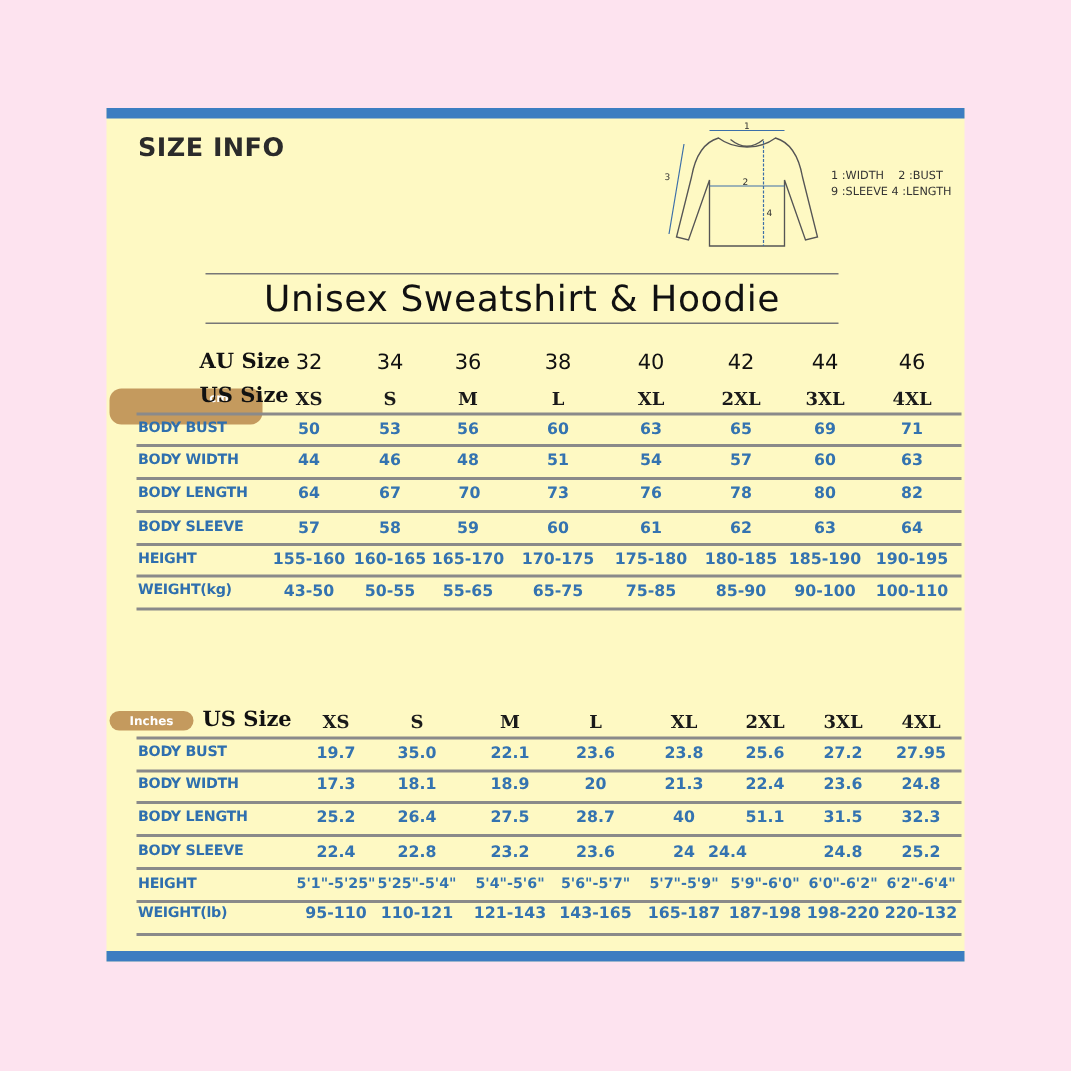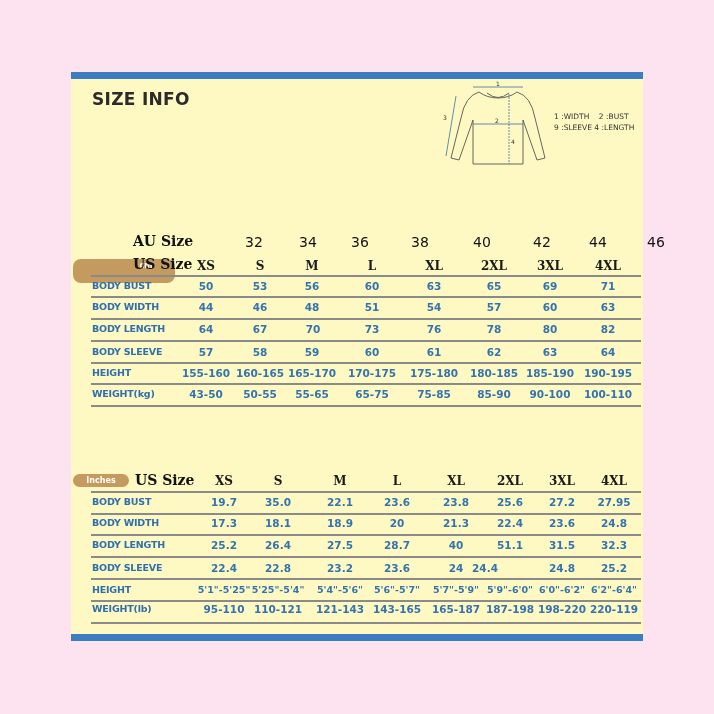--- a/index.html
+++ b/index.html
@@ -52,24 +52,27 @@
     <g font-size="6" font-family="DejaVu Sans, sans-serif" fill="#333">
       <text x="53" y="8">1</text>
       <text x="52" y="45">2</text>
       <text x="0" y="42">3</text>
       <text x="68" y="66">4</text>
     </g>
   </svg>
   <div class="legend"><span>1 :WIDTH</span>    <span>2 :BUST</span>
 <span>9 :SLEEVE</span> <span>4 :LENGTH</span></div>
 
+  <div class="title-wrap">
+    <div class="title">Unisex Sweatshirt  &amp; Hoodie</div>
+  </div>
 
   <div>
     <div class="rowtitle" style="left:62px; top:161px;">AU Size</div>
-    <div class="row" style="top:162px;margin-left:48px;">
+    <div class="row" style="top:162px;">
       <span class="cell hdr-au" style="left:135px">32</span>
       <span class="cell hdr-au" style="left:189px">34</span>
       <span class="cell hdr-au" style="left:241px">36</span>
       <span class="cell hdr-au" style="left:301px">38</span>
       <span class="cell hdr-au" style="left:363px">40</span>
       <span class="cell hdr-au" style="left:423px">42</span>
       <span class="cell hdr-au" style="left:479px">44</span>
       <span class="cell hdr-au" style="left:537px">46</span>
     </div>
 
@@ -248,19 +251,19 @@
 
     <div class="row" style="top:531px;">
       <span class="lbl">WEIGHT(lb)</span>
       <span class="cell val" style="left:153px">95-110</span>
       <span class="cell val" style="left:207px">110-121</span>
       <span class="cell val" style="left:269px">121-143</span>
       <span class="cell val" style="left:326px">143-165</span>
       <span class="cell val" style="left:385px">165-187</span>
       <span class="cell val" style="left:439px">187-198</span>
       <span class="cell val" style="left:491px">198-220</span>
-      <span class="cell val" style="left:543px">220-119</span>
+      <span class="cell val" style="left:543px">220-132</span>
     </div>
     <div class="rule" style="top:550px"></div>
   </div>
 
   <div class="bar bottom"></div>
 </div>
 
 </body></html>

